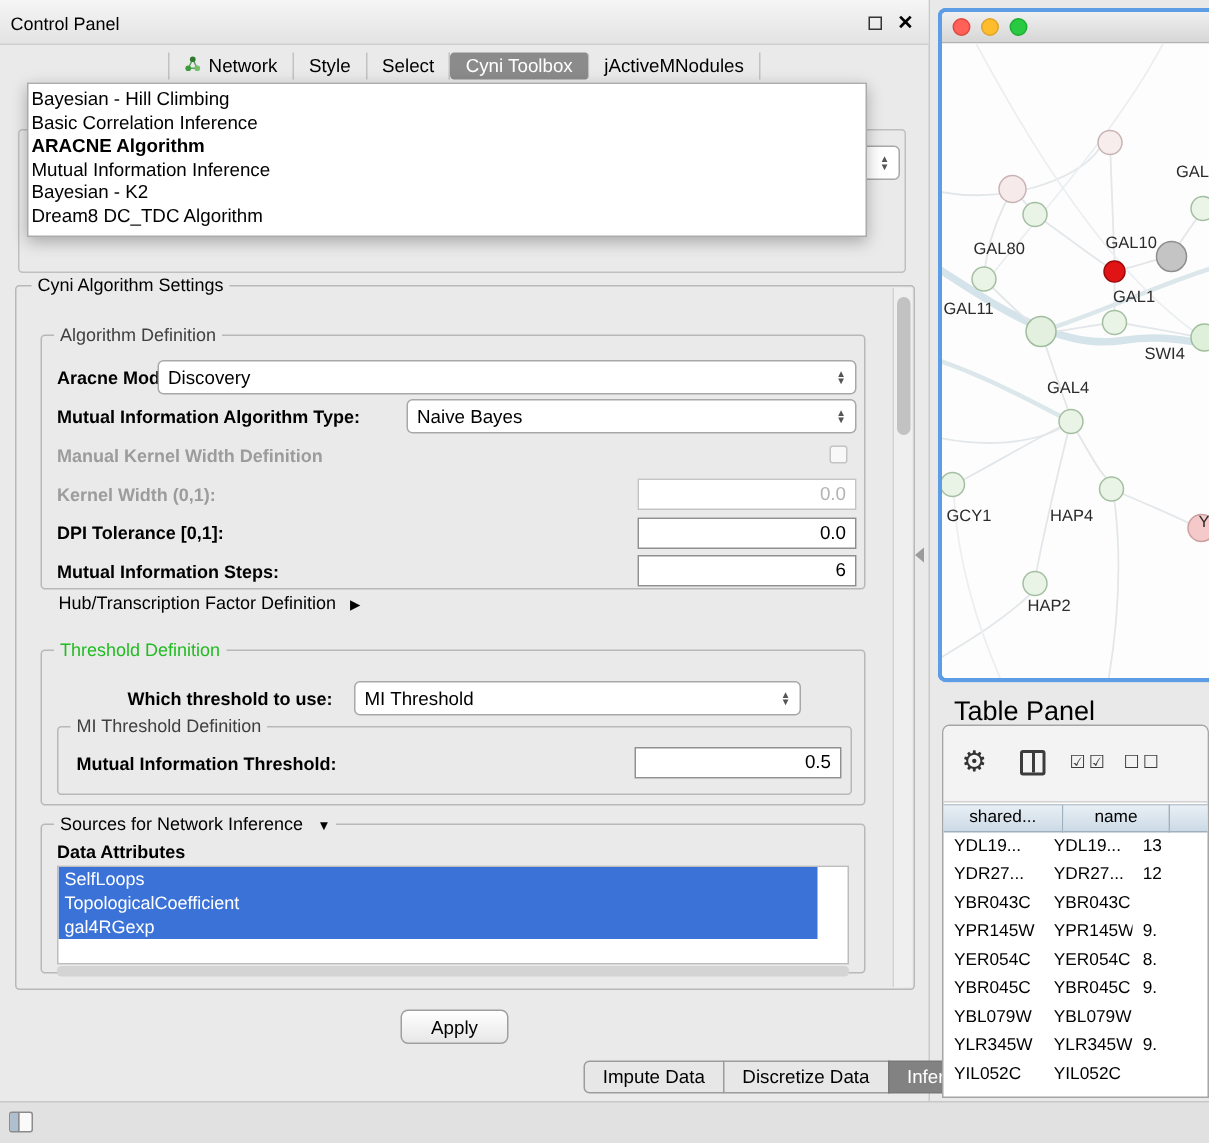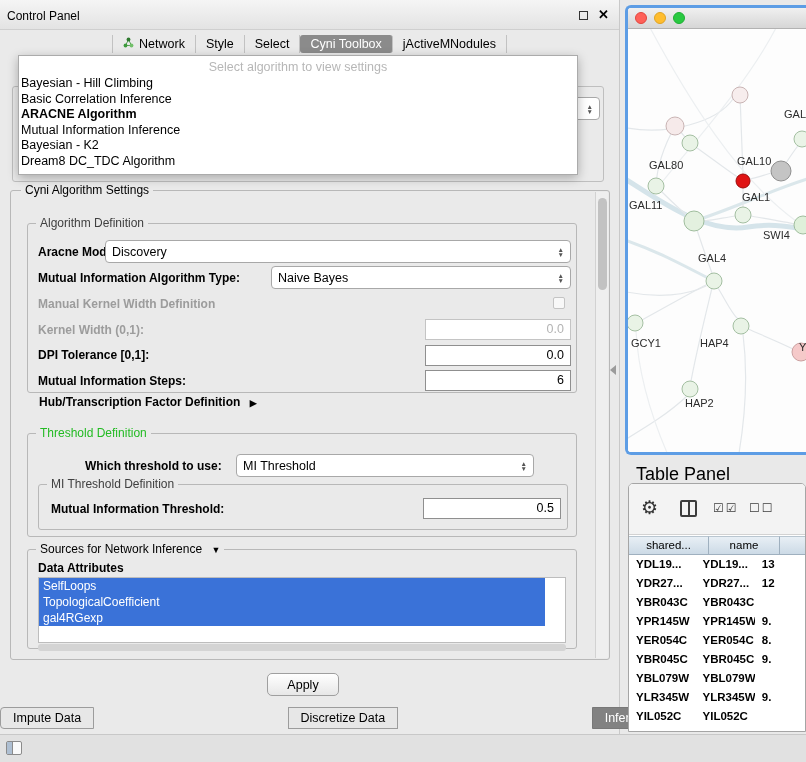--- a/index.html
+++ b/index.html
@@ -47,36 +47,36 @@
   .sub.thresh { left:16px; top:242px; width:550px; height:104px; }
   .sub.mithresh { left:10px; top:50px; width:530px; height:46px; }
   .sub.sources { left:16px; top:358px; width:550px; height:100px; }
   .flabel { position:absolute; font-size:12px; font-weight:bold; white-space:nowrap; }
   .flabel.dis { color:#9c9c9c; }
   .field { position:absolute; background:#fff; border:1px solid #8f8f8f; height:21px;
     line-height:19px; font-size:12.5px; text-align:right; padding:0 6px; }
   .field.dis { border-color:#c4c4c4; color:#b4b4b4; }
   .checkbox { position:absolute; width:12px; height:12px; border:1px solid #c4c4c4;
     border-radius:2px; background:#f8f8f8; }
-  .hub-row { position:absolute; left:28px; top:204px; font-size:12px; font-weight:bold; }
+  .hub-row { position:absolute; left:28px; top:204px; font-size:12px; font-weight:normal; }
   .tri { font-size:9px; margin-left:6px; }
   .attr-list { position:absolute; left:10px; top:27px; width:528px; height:66px;
     background:#fff; border:1px solid #bdbdbd; overflow:hidden; }
   .attr-item { width:506px; height:16px; line-height:16px; font-size:12px; padding-left:4px; }
   .attr-item.sel { background:#3a72d8; color:#fff; }
   .hscroll { position:absolute; left:10px; top:94px; width:528px; height:7px;
     background:#d4d4d4; border-radius:3px; }
   .vscroll { position:absolute; right:1px; top:1px; width:13px; height:466px;
     background:#efefef; border-left:1px solid #d2d2d2; }
   .vthumb { position:absolute; left:2px; top:6px; width:9px; height:92px;
     background:#c2c2c2; border-radius:5px; }
   .apply-btn { position:absolute; left:267px; top:673px; width:72px; height:23px;
     background:linear-gradient(#ffffff,#e7e7e7); border:1px solid #9f9f9f; border-radius:5px;
     font-size:12.5px; font-family:inherit; z-index:6; }
-  .bottom-tabs { position:absolute; left:0; top:707px; width:692px; display:flex; justify-content:space-between;gap:26px; }
+  .bottom-tabs { position:absolute; left:0; top:707px; width:692px; display:flex; justify-content:flex-end; }
   .btab { font-size:12.5px; padding:3px 12px; background:#e7e7e7; border:1px solid #9c9c9c; margin-left:-1px; }
   .btab:first-child { border-radius:4px 0 0 4px; margin-left:0; }
   .btab:last-child { border-radius:0 4px 4px 0; }
   .btab.sel { background:#828282; color:#fff; border-color:#787878; }
   .split-arrow { position:absolute; left:610px; top:365px; width:0; height:0;
     border-top:5px solid transparent; border-bottom:5px solid transparent; border-right:6px solid #9b9b9b; }
   
   .net-window { position:absolute; left:625px; top:5px; width:181px; height:450px;
     border:3px solid #5d9de5; border-right:none; border-radius:6px 0 0 6px;
     background:#fff; overflow:hidden; }
@@ -97,21 +97,21 @@
   .col-ic { position:absolute; left:51px; top:16px; width:17px; height:17px;
     border:2px solid #3c3c3c; border-radius:2px; }
   .col-ic::after { content:''; position:absolute; left:50%; top:0; bottom:0; width:2px;
     background:#3c3c3c; transform:translateX(-1px); }
   .cks { position:absolute; top:17px; font-size:12px; letter-spacing:2px; color:#3c3c3c; }
   .tp-header { position:absolute; top:52px; left:0; height:19px; display:flex; }
   .tp-hcell { background:linear-gradient(#e8eff5,#ccdae6); border-right:1px solid #9fb0bf;
     border-top:1px solid #b9c6d0; border-bottom:1px solid #9fb0bf; font-size:11.5px;
     text-align:center; line-height:17px; overflow:hidden; white-space:nowrap; }
   .tp-rows { position:absolute; top:71px; left:0; right:0; bottom:0; }
-  .tp-row { display:flex; height:19px;font-weight:bold; }
+  .tp-row { display:flex; height:19px; }
   .tp-cell { font-size:11.5px; line-height:19px; padding-left:7px;
     white-space:nowrap; overflow:hidden; }
   
   .bottom-strip { position:absolute; left:0; top:734px; width:806px; height:28px;
     background:#e1e1e1; border-top:1px solid #c8c8c8; }
   .panel-toggle { position:absolute; left:6px; top:6px; width:16px; height:14px;
     border:1px solid #8b8b8b; background:#fafafa; border-radius:2px; }
   .panel-toggle::after { content:''; position:absolute; left:0; top:0; bottom:0; width:5px;
     background:#aebfd2; border-right:1px solid #8b8b8b; }
 </style>
@@ -151,21 +151,20 @@
 
   <div class="hidden-group"></div>
   <div class="combo hidden-combo">
     <span class="arrows">
         <span>▲</span>
         <span>▼</span>
       </span>
   </div>
 
   <div class="algo-popup">
-    <div class="popup-placeholder">Select algorithm to view settings</div>
     <div id="algo-items">
         <div class="popup-item">Bayesian - Hill Climbing</div>
         <div class="popup-item">Basic Correlation Inference</div>
         <div class="popup-item sel">ARACNE Algorithm</div>
         <div class="popup-item">Mutual Information Inference</div>
         <div class="popup-item">Bayesian - K2</div>
         <div class="popup-item">Dream8 DC_TDC Algorithm</div>
       </div>
   </div>
 

